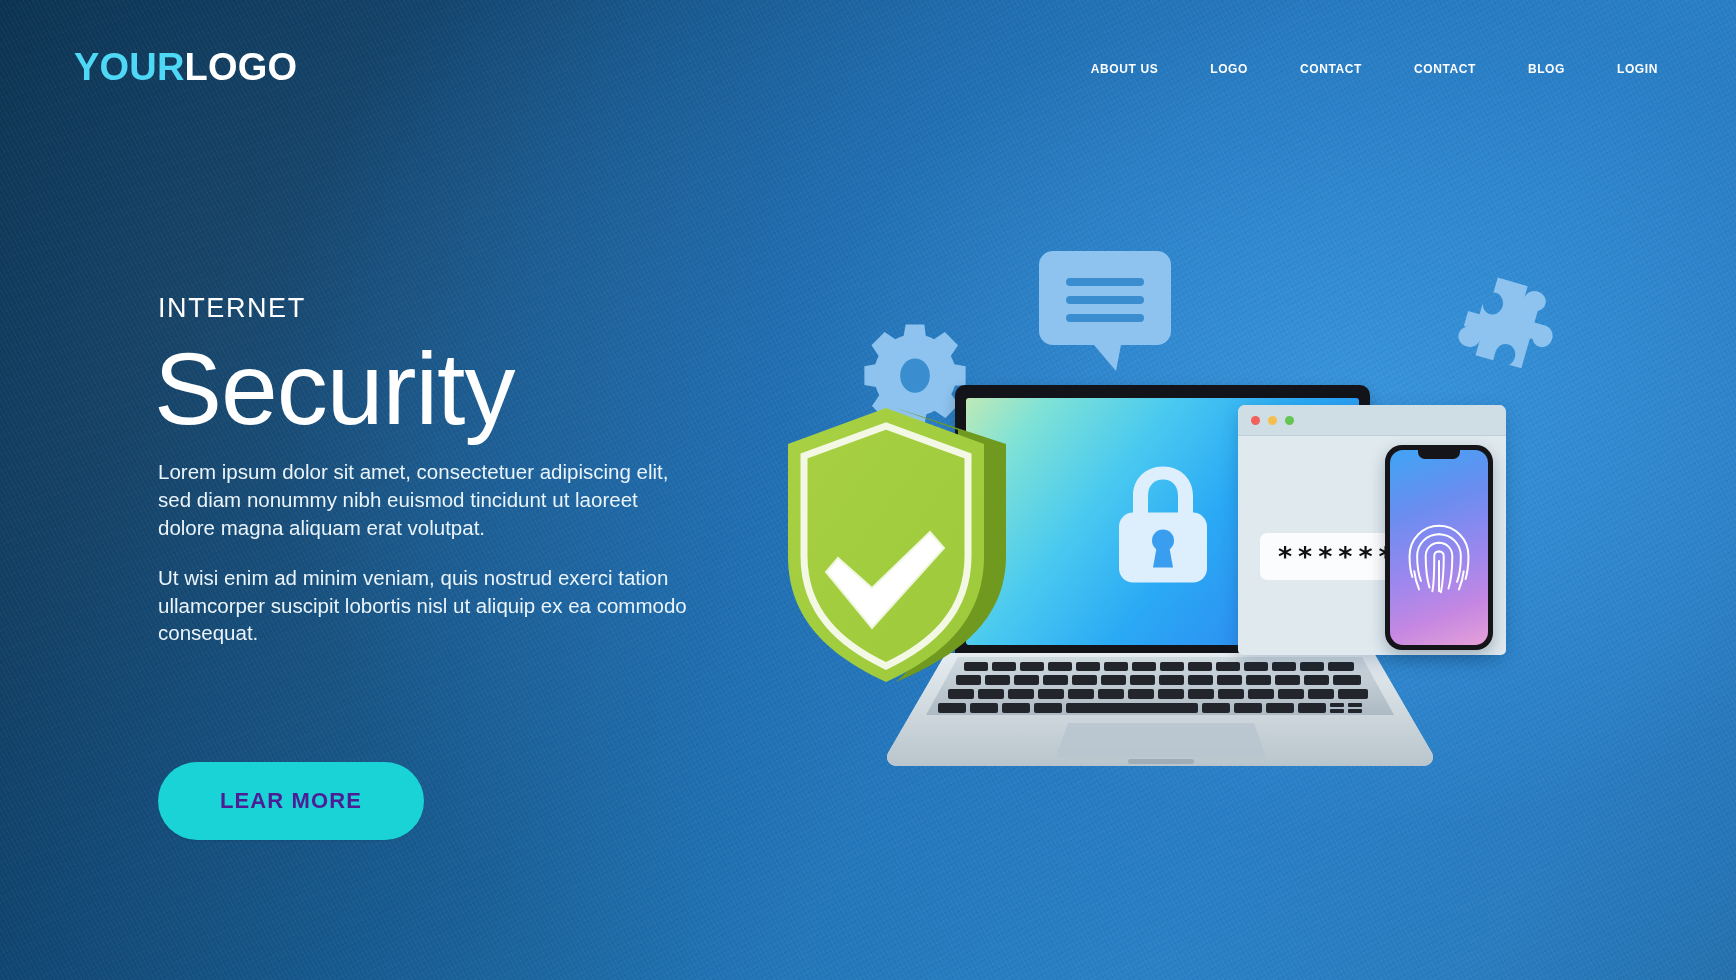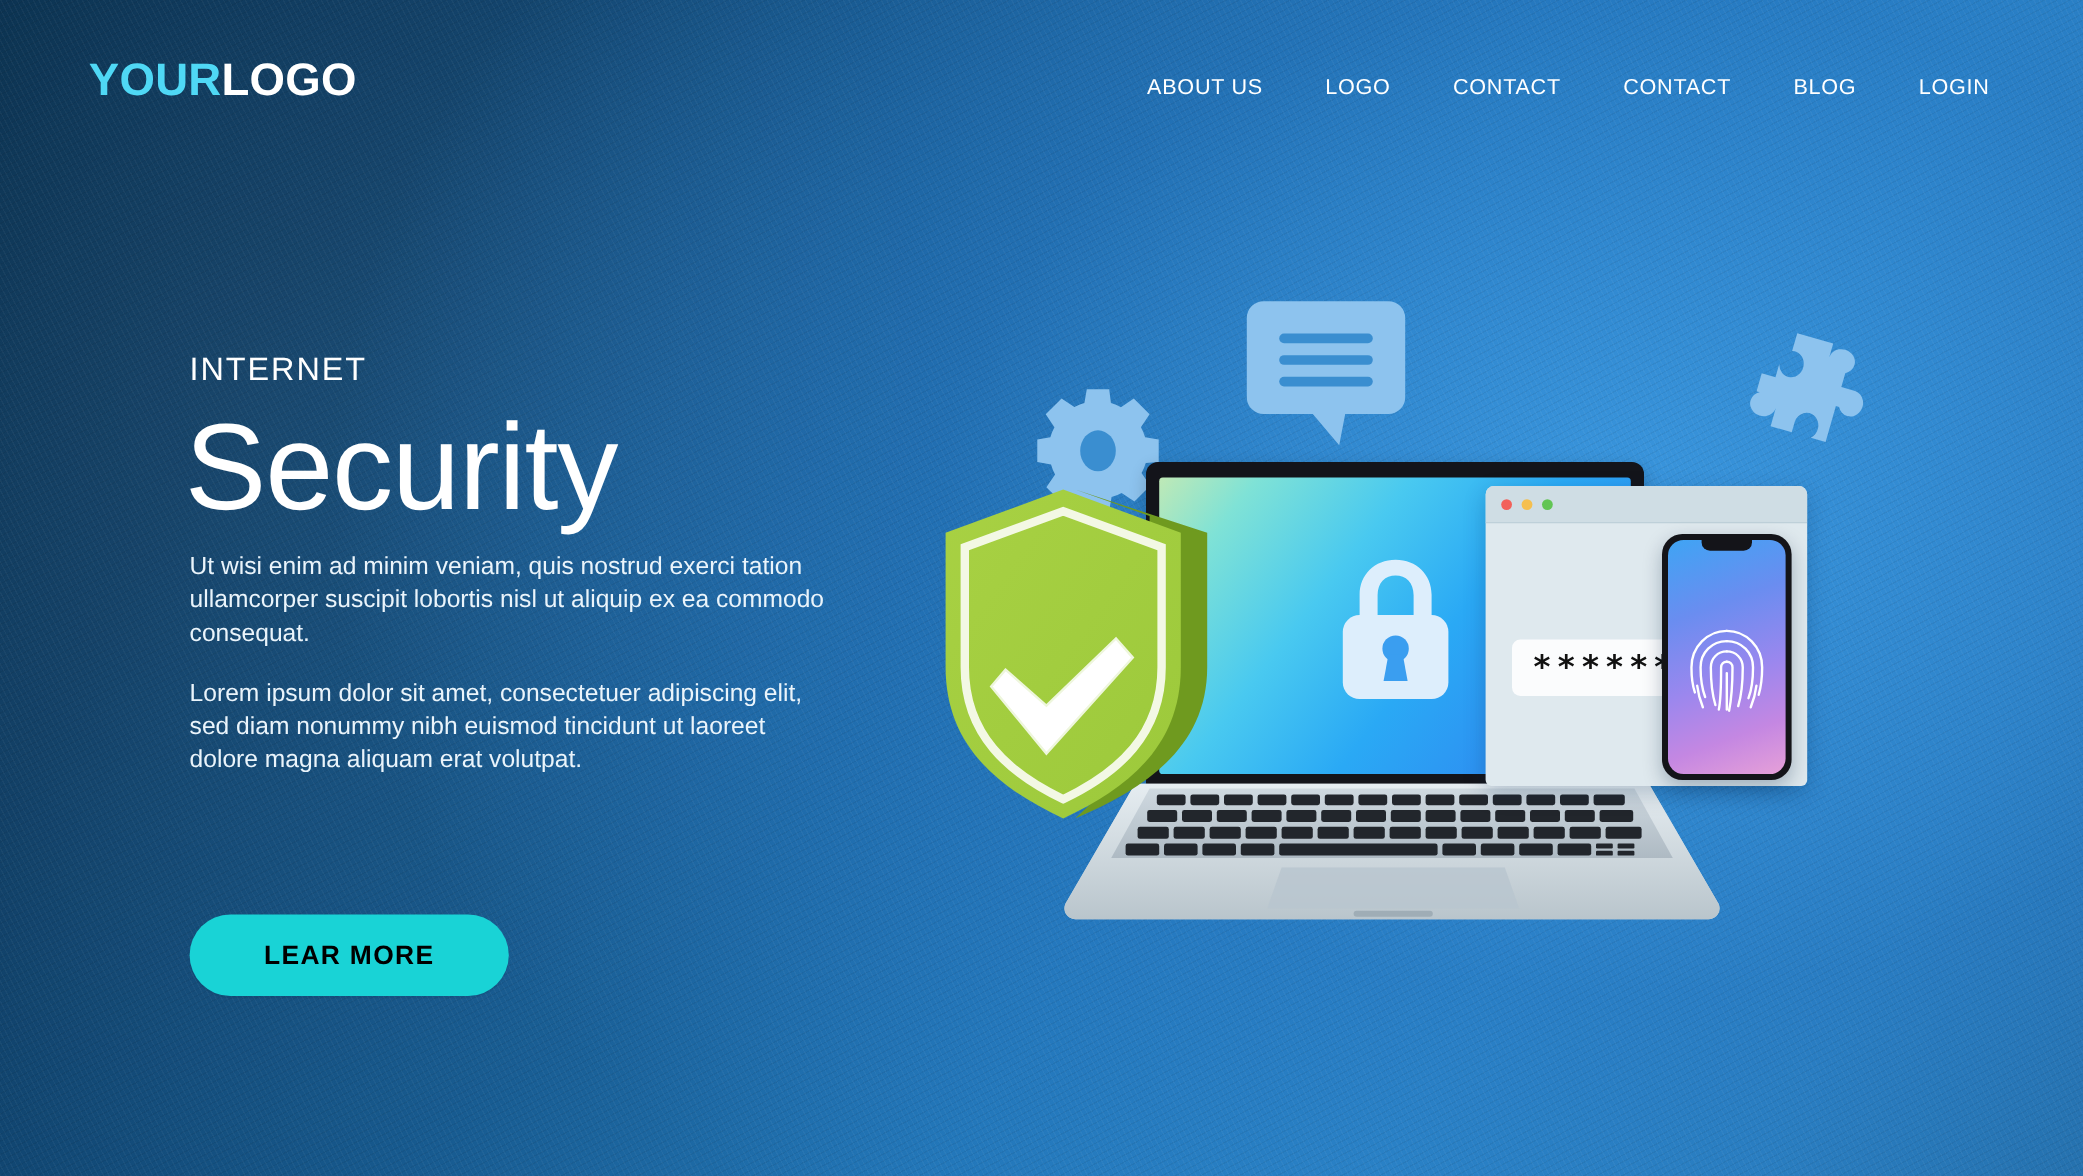--- a/index.html
+++ b/index.html
@@ -43,44 +43,44 @@
   }
   .logo .p1 { color: #4fd8f5; font-weight: 700; }
   .logo .p2 { color: #ffffff; font-weight: 800; }
 
   .nav {
     position: absolute; right: 52px; top: 56px;
     display: flex; align-items: center; gap: 0px;
   }
   .nav a {
     color: #ffffff; text-decoration: none;
-    font-size: 18px; font-weight: 400; letter-spacing: .6px;
+    font-size: 12px; font-weight: 700; letter-spacing: .6px;
     padding: 6px 26px; white-space: nowrap;
   }
 
   
   .copy { position: absolute; left: 158px; top: 295px; width: 560px; z-index: 20; }
   .eyebrow {
     color: #ffffff; font-size: 27px; font-weight: 400;
     letter-spacing: 1.6px; line-height: 1; margin-bottom: 16px;
   }
   .headline {
     color: #ffffff; font-size: 102px; font-weight: 400;
     line-height: 1.0; letter-spacing: -1px; margin: 2px 0 18px -4px;
   }
   .para {
     color: #eaf4fb; font-size: 20.5px; line-height: 1.36;
     width: 534px; margin-bottom: 22px; font-weight: 400;
   }
   .cta {
     position: absolute; left: 158px; top: 762px; z-index: 20;
     display: inline-flex; align-items: center; justify-content: center;
-    width: 266px; height: 68px; border: none; cursor: pointer;
+    width: 266px; height: 78px; border: none; cursor: pointer;
     border-radius: 39px; background: #19d3d6;
-    color: #000000; font-size: 22px; font-weight: 700; letter-spacing: 1.1px;
+    color: #4c1d95; font-size: 22px; font-weight: 700; letter-spacing: 1.1px;
     font-family: "Liberation Sans", sans-serif;
     box-shadow: 0 2px 0 rgba(0,0,0,0.05);
   }
 
   
   .art { position: absolute; left: 830px; top: 200px; width: 880px; height: 680px; z-index: 10; }
   .art > * { position: absolute; }
 
   .ic { fill: #8dc3ee; }
 
@@ -164,22 +164,22 @@
       <a href="#">CONTACT</a>
       <a href="#">CONTACT</a>
       <a href="#">BLOG</a>
       <a href="#">LOGIN</a>
     </nav>
   </div>
 
   <div class="copy">
     <div class="eyebrow">INTERNET</div>
     <h1 class="headline">Security</h1>
+    <p class="para">Lorem ipsum dolor sit amet, consectetuer adipiscing elit, sed diam nonummy nibh euismod tincidunt ut laoreet dolore magna aliquam erat volutpat.</p>
     <p class="para">Ut wisi enim ad minim veniam, quis nostrud exerci tation ullamcorper suscipit lobortis nisl ut aliquip ex ea commodo consequat.</p>
-    <p class="para">Lorem ipsum dolor sit amet, consectetuer adipiscing elit, sed diam nonummy nibh euismod tincidunt ut laoreet dolore magna aliquam erat volutpat.</p>
   </div>
 
   <button class="cta">LEAR MORE</button>
 
   <div class="art">
 
     <svg class="gear" viewBox="0 0 100 100">
       <path class="ic" d="M58.5 4h-17l-1.8 10.3a36 36 0 0 0-7.6 3.2L22.4 11 10.4 23l6.6 9.8a36 36 0 0 0-3.1 7.5L4 42.1v17l10.4 1.8a36 36 0 0 0 3.1 7.6l-6.6 9.7 12 12 9.7-6.6a36 36 0 0 0 7.6 3.2L41.5 96h17l1.8-10.3a36 36 0 0 0 7.6-3.2l9.7 6.6 12-12-6.6-9.7a36 36 0 0 0 3.2-7.6L96 59.1v-17l-10.3-1.8a36 36 0 0 0-3.2-7.5l6.6-9.8-12-12-9.7 6.6a36 36 0 0 0-7.6-3.2L58.5 4Z"></path>
       <ellipse cx="50" cy="50.6" rx="13.5" ry="15.5" fill="#3a8ed0"></ellipse>
     </svg>

